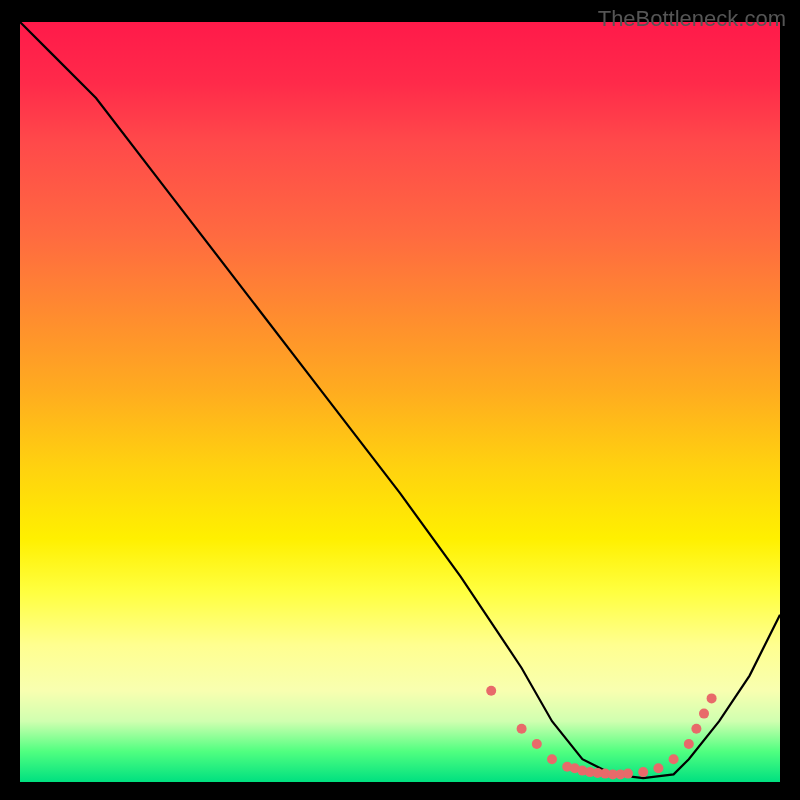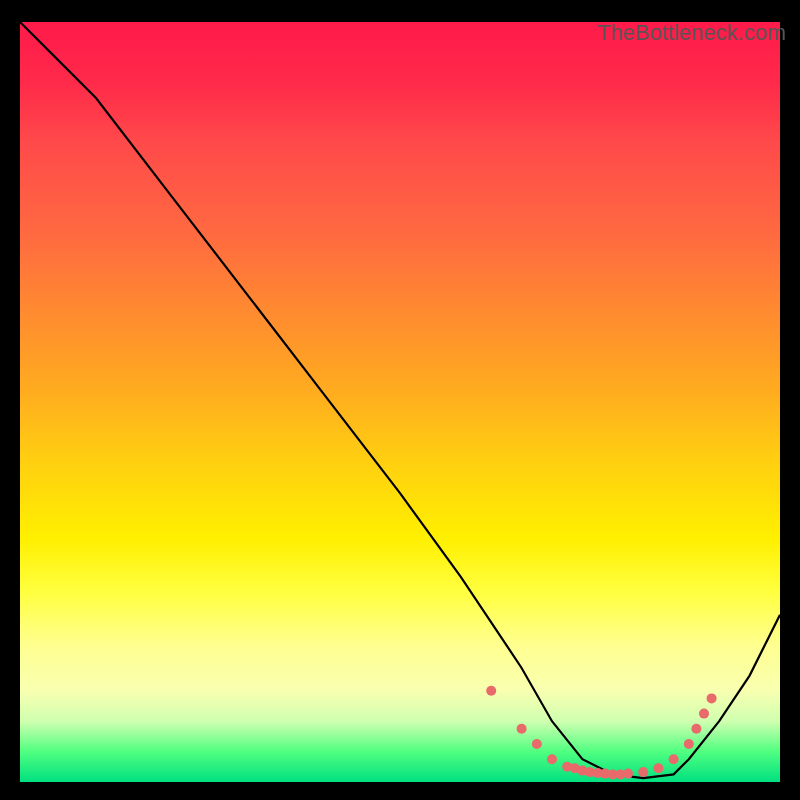--- a/index.html
+++ b/index.html
@@ -5,21 +5,21 @@
   * { margin: 0; padding: 0; box-sizing: border-box; }
   body {
     width: 800px;
     height: 800px;
     background: #000;
     position: relative;
     font-family: Arial, sans-serif;
   }
   .watermark {
     position: absolute;
-    top: 20px;
+    top: 6px;
     right: 14px;
     color: #555;
     font-size: 22px;
     font-weight: 500;
     z-index: 10;
   }
   .plot-area {
     position: absolute;
     left: 20px;
     top: 22px;

